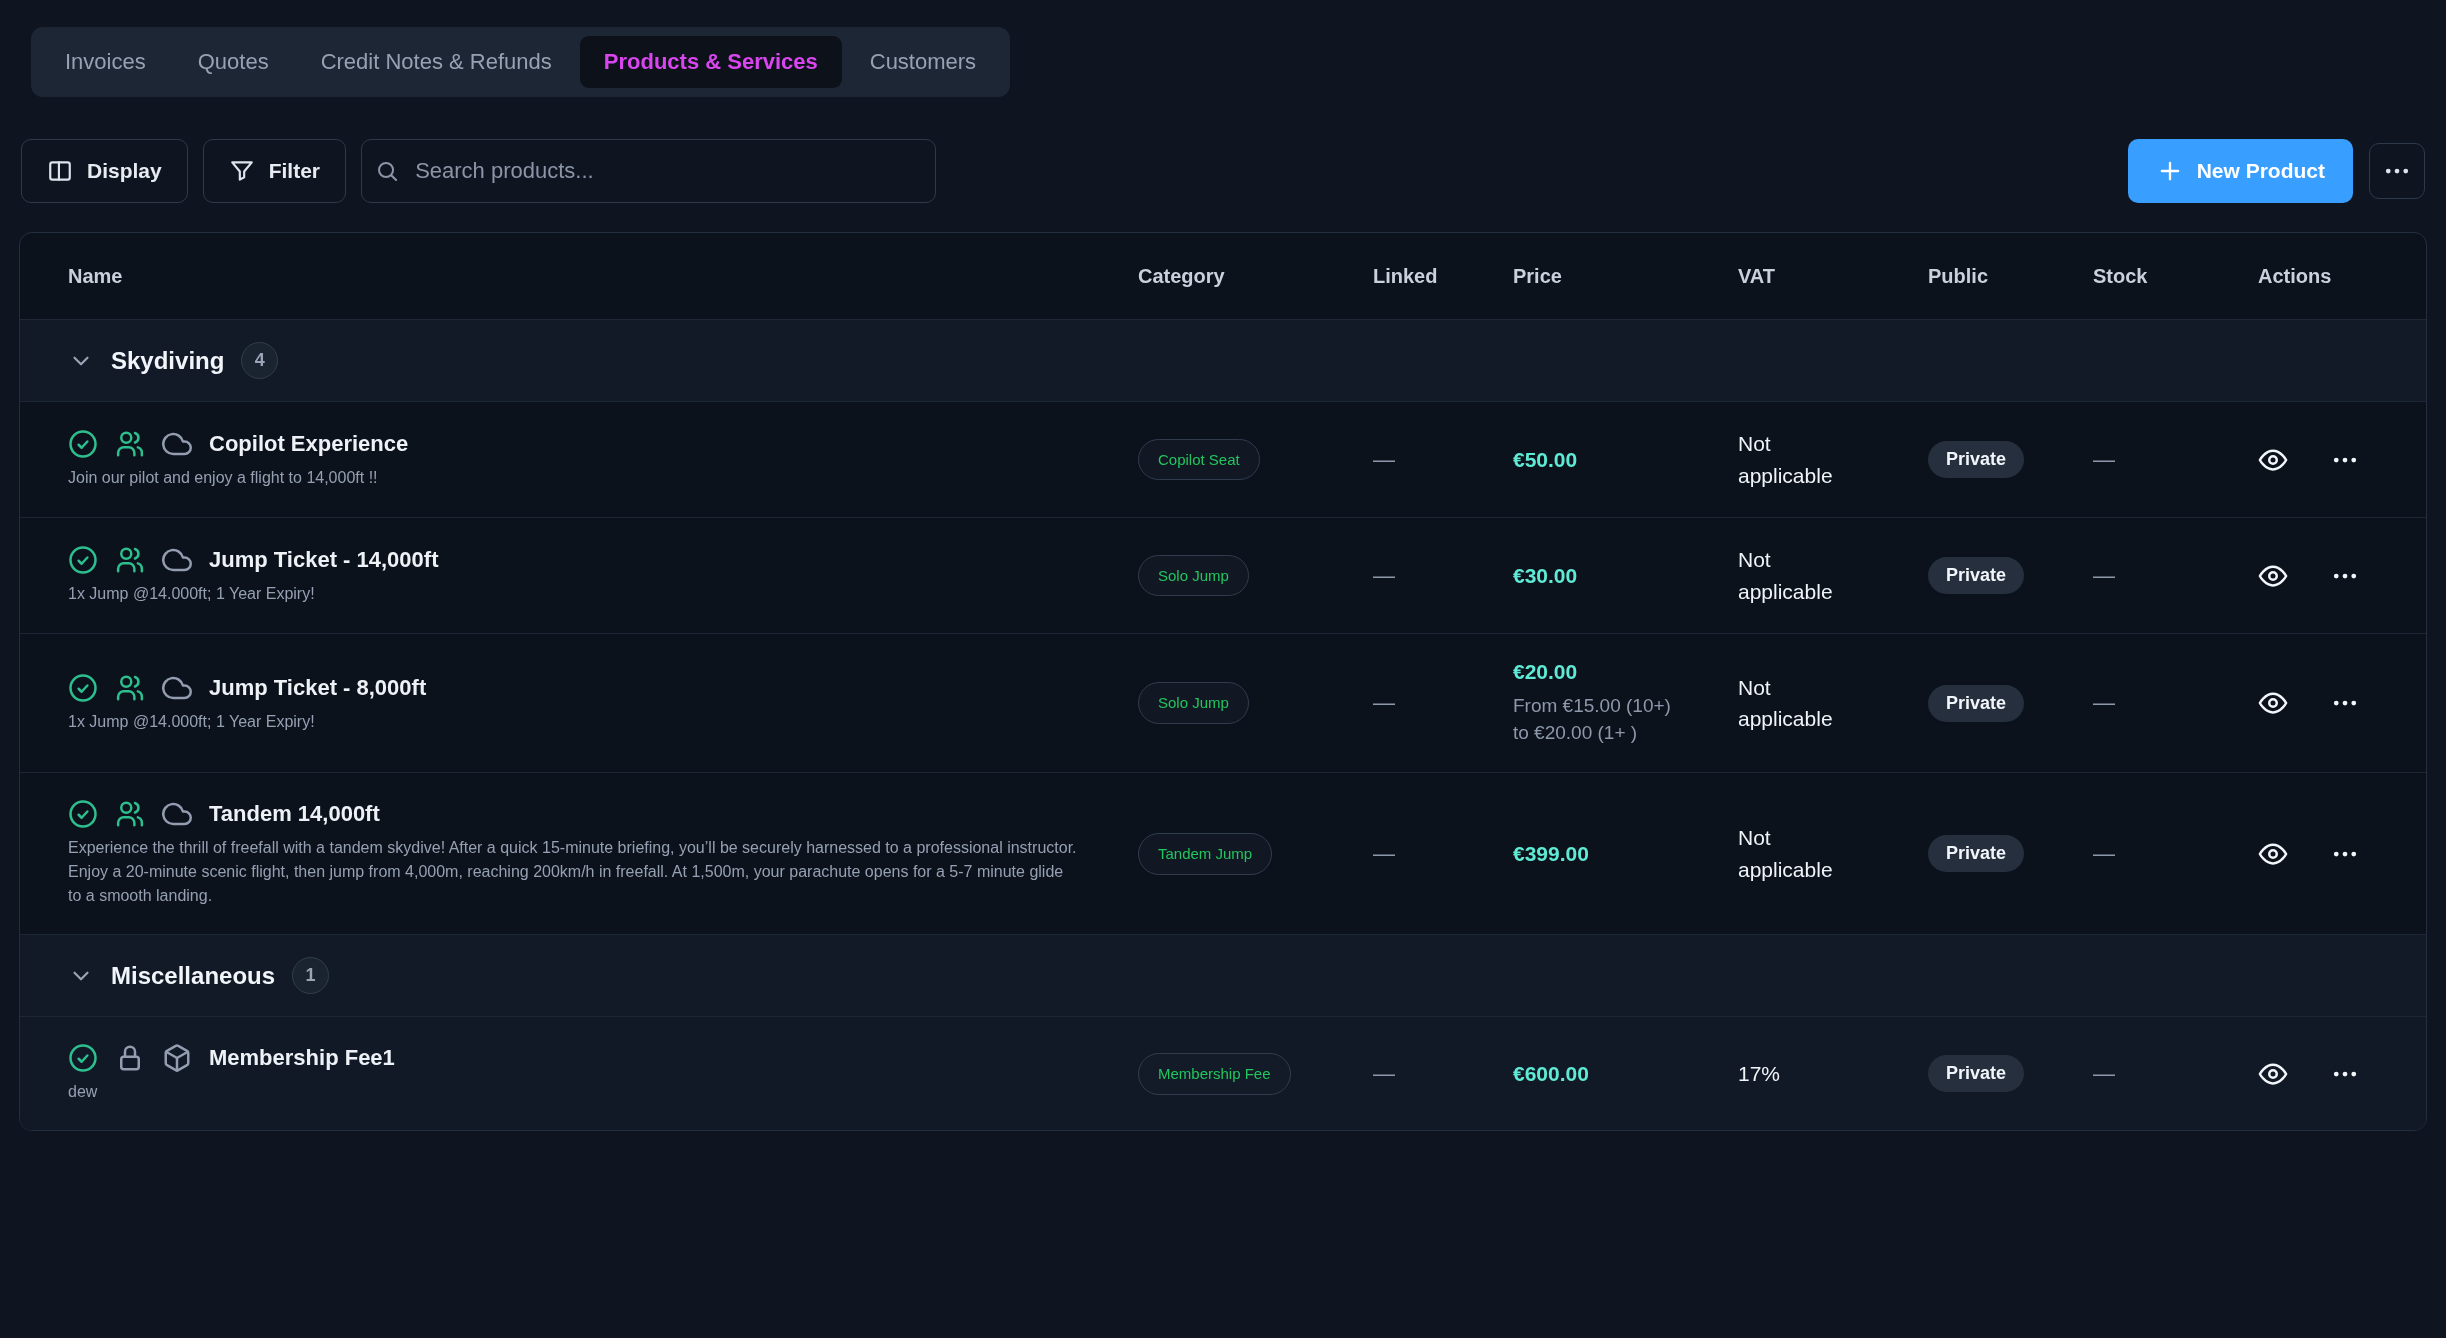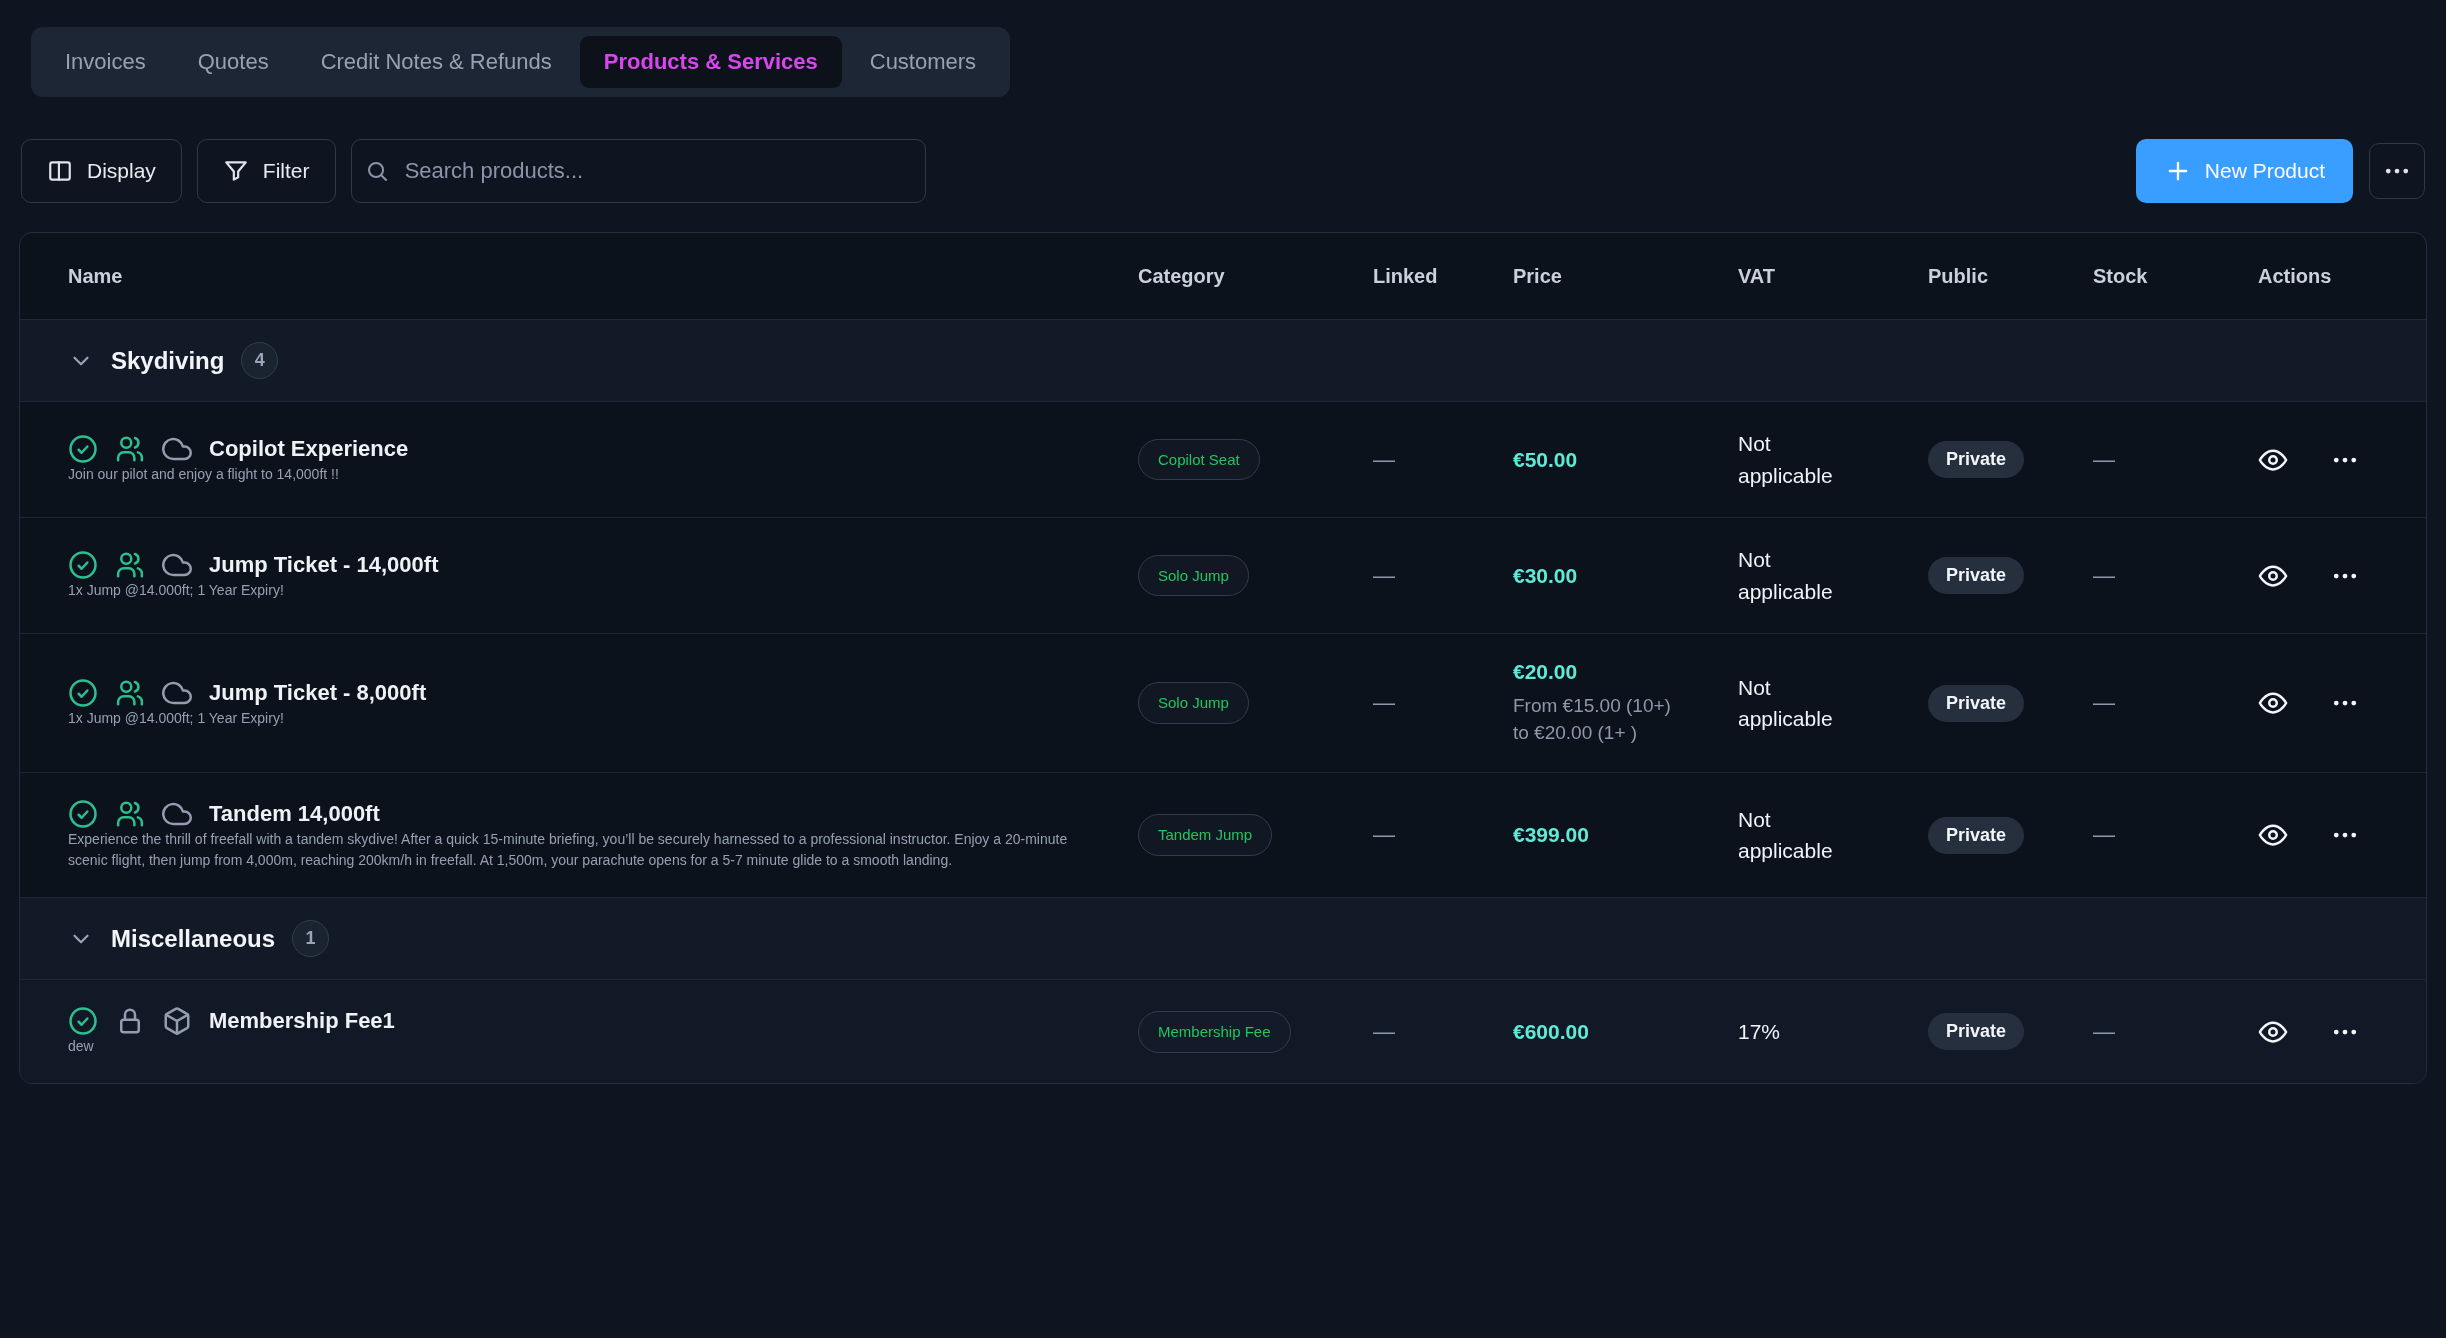--- a/index.html
+++ b/index.html
@@ -25,21 +25,21 @@
     padding:13px 24px; border-radius:9px; cursor:pointer; white-space:nowrap;
   }
   .tab.active { background:#0c111a; color:#d946ef; font-weight:600; }
 
   
   .toolbar { display:flex; align-items:center; gap:15px; margin-top:42px; padding:0 2px; }
   .btn {
     display:flex; align-items:center; gap:14px;
     height:64px; padding:0 25px;
     background:transparent; border:1px solid #2e3949; border-radius:10px;
-    color:#e8ecf2; font-size:21px; font-weight:400; cursor:pointer;
+    color:#e8ecf2; font-size:21px; font-weight:700; cursor:pointer;
     font-family:inherit;
   }
   .btn .icon { width:26px; height:26px; color:#dfe4ec; }
   .searchbox {
     display:flex; align-items:center; gap:16px;
     height:64px; width:575px; padding:0 13px;
     border:1px solid #2e3949; border-radius:10px; background:transparent;
   }
   .searchbox .icon { width:26px; height:26px; color:#8b95a7; }
   .searchbox input {
@@ -88,21 +88,21 @@
   .row { align-items:center; padding:26px 28px 26px 48px; border-bottom:1px solid #1c2634; background:transparent; }
   .row.highlight { background:#111927; }
   .row:last-child { border-bottom:none; }
 
   .name-cell { padding-right:60px; }
   .title-line { display:flex; align-items:center; gap:17px; }
   .title-line .icon { width:30px; height:30px; flex:none; }
   .icon.green { color:#2ebf8f; }
   .icon.gray { color:#939db0; }
   .row-title { font-size:22px; font-weight:700; color:#eef2f7; }
-  .row-subtitle { font-size:14px; line-height:1.5; color:#95a0b2; max-width:1050px; }
+  .row-subtitle { margin-top:7px; font-size:16px; line-height:1.5; color:#95a0b2; max-width:1050px; }
 
   .pill {
     display:inline-block; padding:9px 19px; max-width:158px;
     border:1px solid #303c4d; border-radius:26px; background:rgba(22,29,42,.55);
     color:#22c55e; font-size:15px; font-weight:400; line-height:1.45;
   }
   .dash { color:#8d98aa; font-size:22px; }
   .price-main { font-size:21px; font-weight:600; color:#5eead4; }
   .price-note { margin-top:9px; font-size:19px; line-height:1.4; color:#8d98aa; max-width:172px; }
   .vat-cell { font-size:21px; color:#f0f3f8; line-height:1.5; max-width:132px; }

